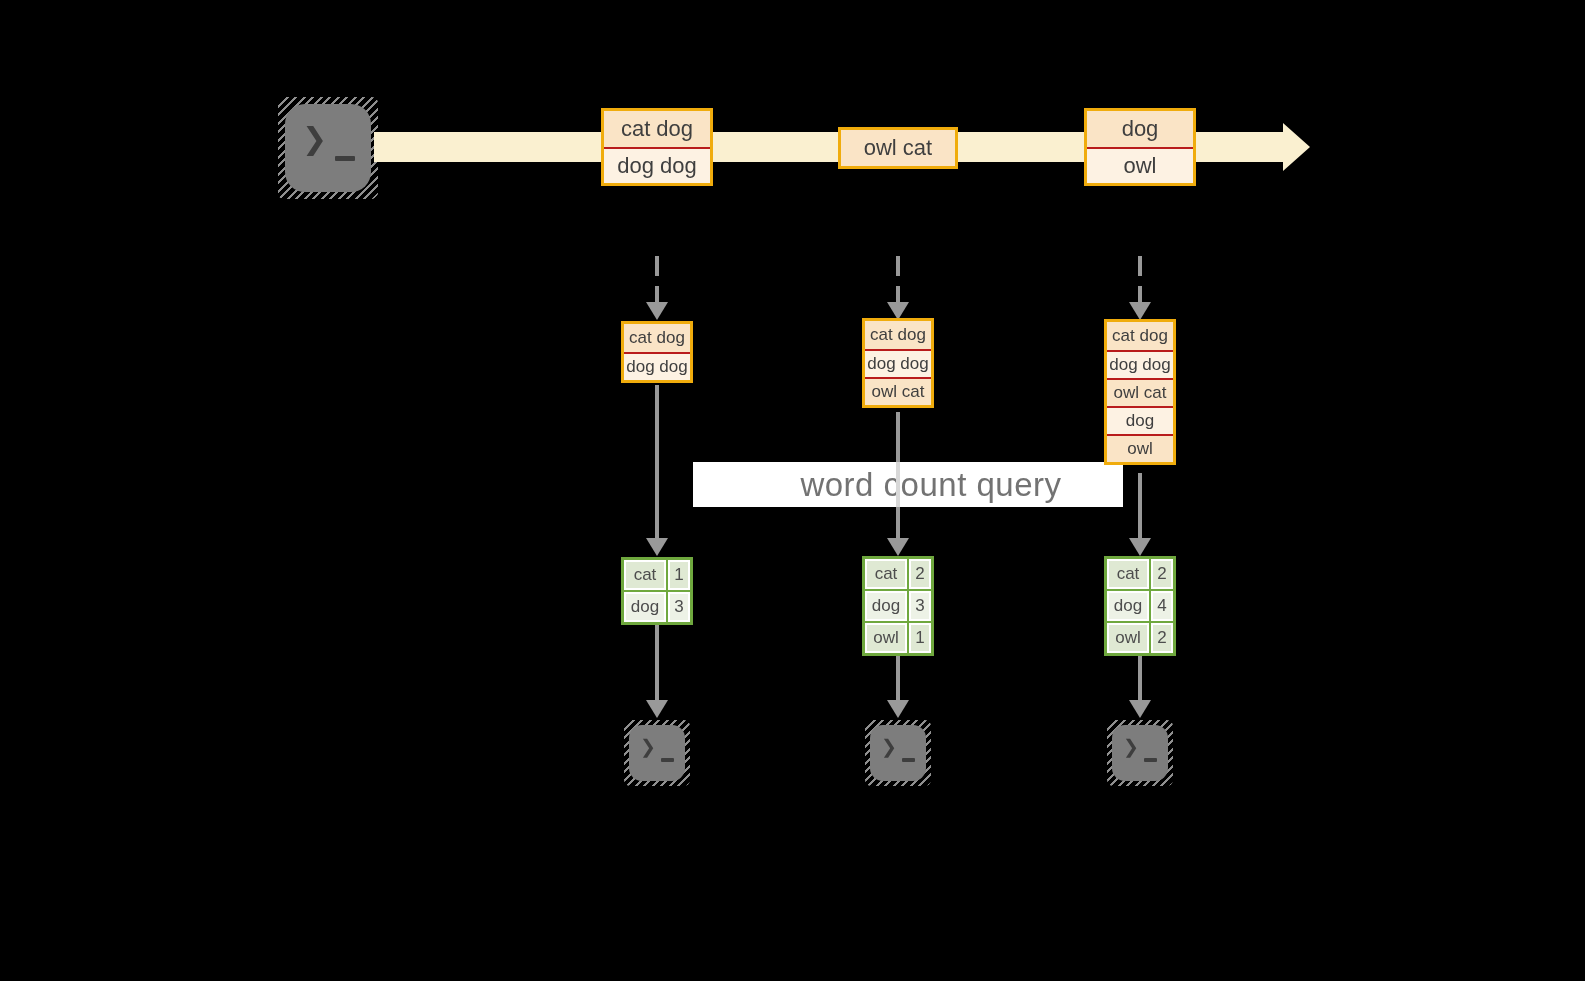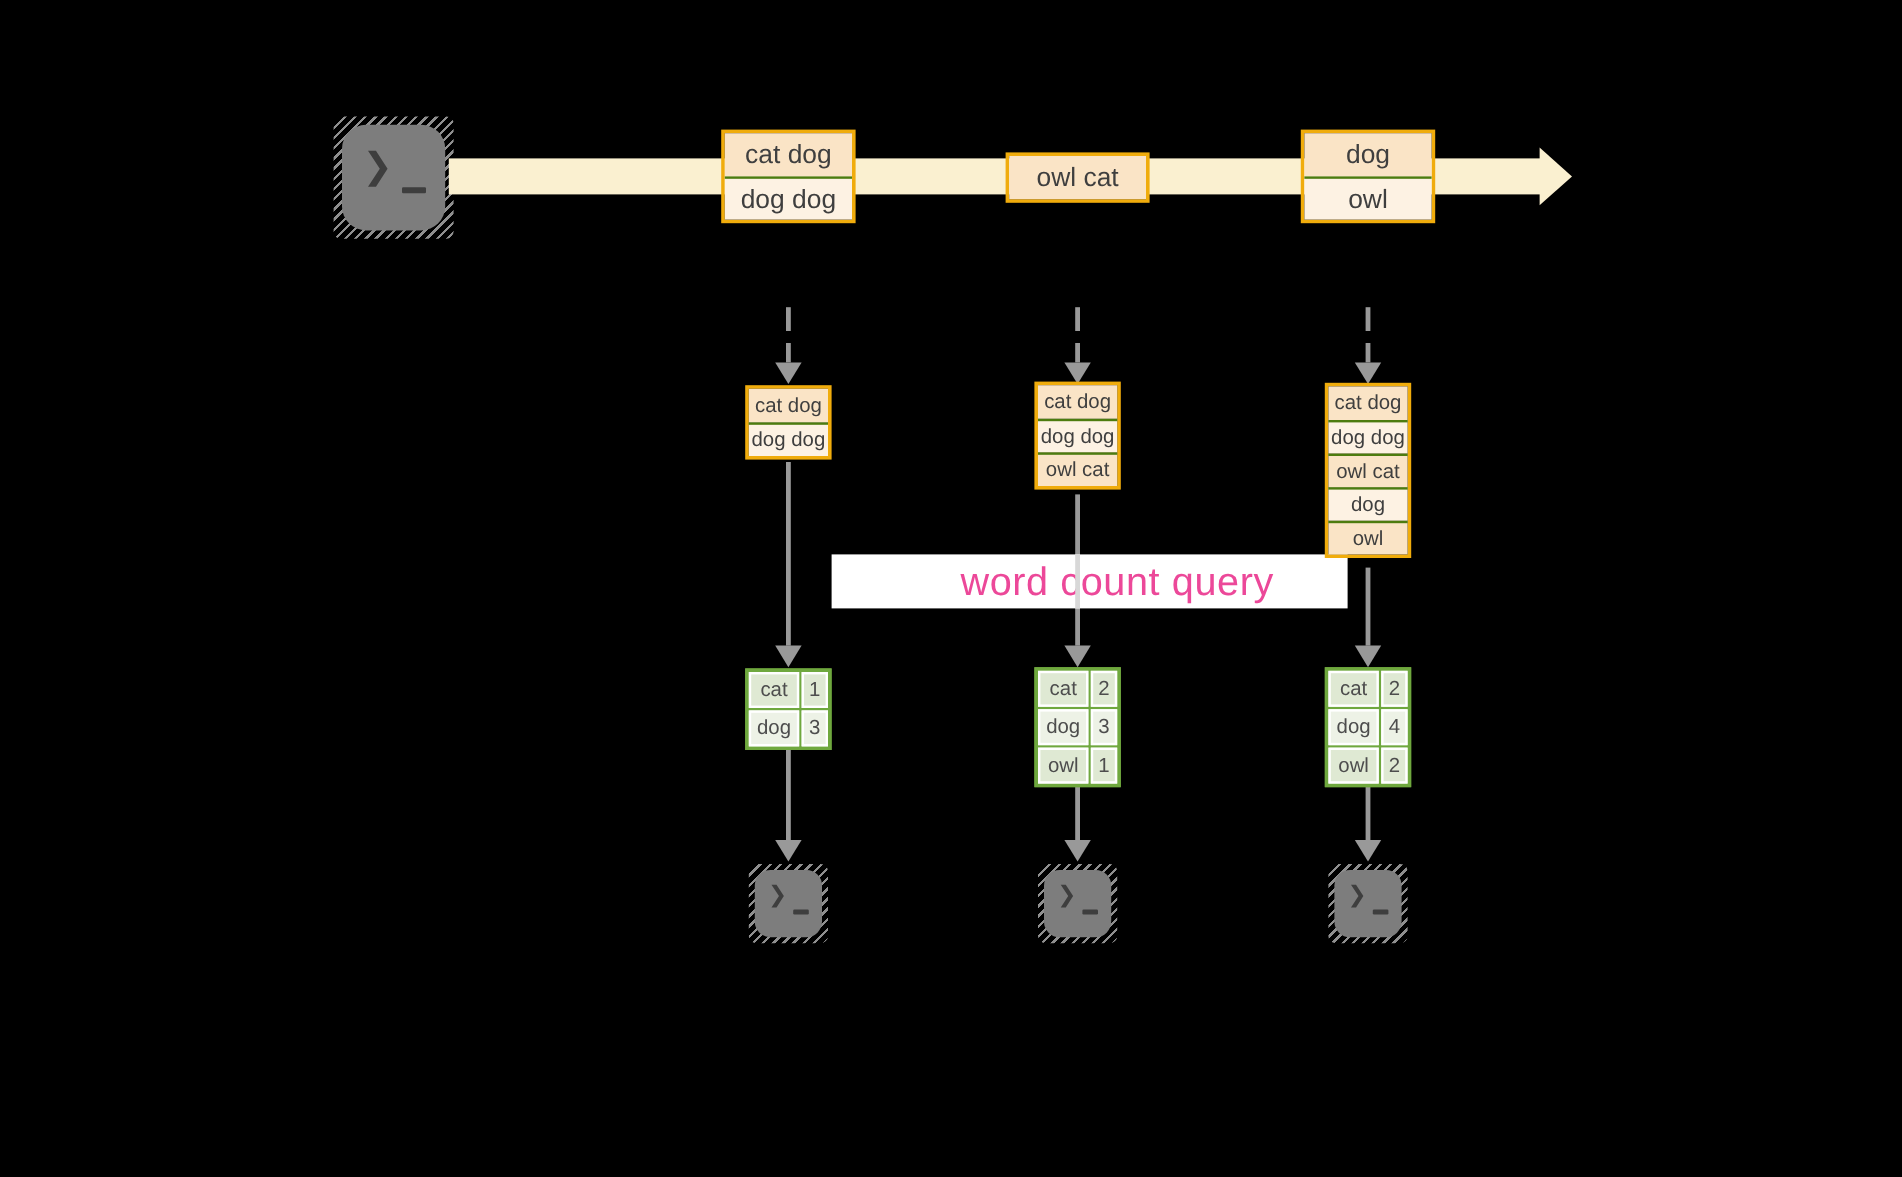--- a/index.html
+++ b/index.html
@@ -18,38 +18,38 @@
   
   .band { position:absolute; left:374px; top:132px; width:911px; height:30px;
     background:#FAF0D0; z-index:1; }
   .band-head { position:absolute; left:1283px; top:123px; width:0; height:0; z-index:1;
     border-top:24px solid transparent; border-bottom:24px solid transparent;
     border-left:27px solid #FAF0D0; }
   
   .obox { position:absolute; border:3px solid #F0AC0C; z-index:6; }
   .obox .row { display:flex; align-items:center; justify-content:center;
     color:#3F3F3F; }
-  .obox .row + .row { border-top:2px solid #4d7c0f; }
+  .obox .row + .row { border-top:2px solid #b91c1c; }
   .sbox .row { width:106px; height:36px; font-size:22px; }
   .sbox2 .row { width:114px; height:36px; font-size:22px; }
   .stack .row { width:66px; height:28px; font-size:17px; }
   .peach { background:#FAE4C6; }
   .cream { background:#FDF2E3; }
   
   .vline { position:absolute; width:4px; background:#999999; z-index:2; }
   .vdash { position:absolute; width:4px; z-index:2;
     background:repeating-linear-gradient(to bottom,#999999 0 20px,transparent 20px 30px); }
   .ahead { position:absolute; width:0; height:0; z-index:2;
     border-left:11px solid transparent; border-right:11px solid transparent;
     border-top:18px solid #999999; }
   .crossline { position:absolute; width:4px; background:#D8D8D8; z-index:5; }
   
   .banner { position:absolute; left:693px; top:462px; width:430px; height:45px;
     background:#ffffff; z-index:4; display:flex; align-items:center; justify-content:center;
-    font-size:33px; font-weight:300; color:#ec4899; letter-spacing:0.5px;padding-left:46px; }
+    font-size:33px; font-weight:300; color:#737373; letter-spacing:0.5px;padding-left:46px; }
   
   .gtable { position:absolute; border:3px solid #6FA83E; background:#6FA83E;
     display:grid; grid-template-columns:42px 22px; gap:2px; z-index:6; }
   .gcell { border:2px solid #ffffff; height:30px; display:flex; align-items:center;
     justify-content:center; font-size:17px; color:#4d4d4d; }
   .gdark { background:#DFE9D3; }
   .glight { background:#EDF2E6; }
 </style>
 </head>
 <body>

